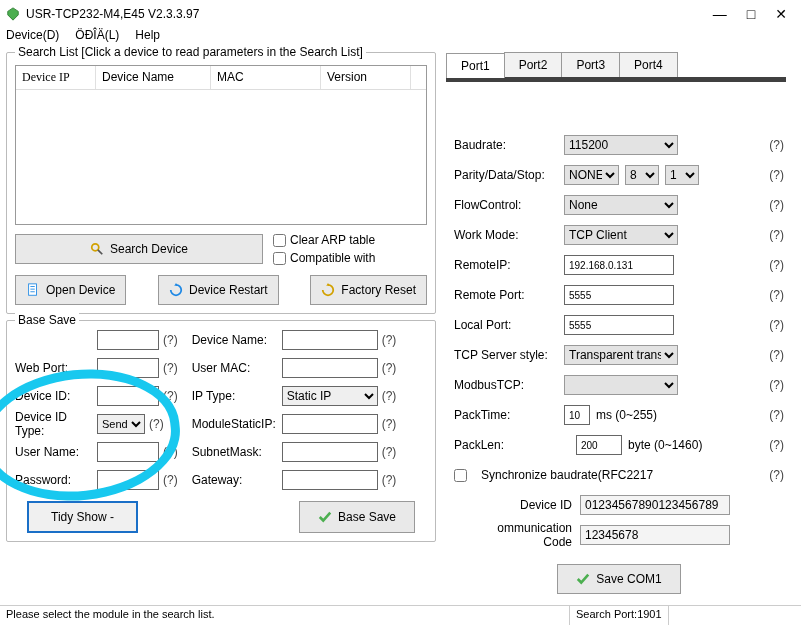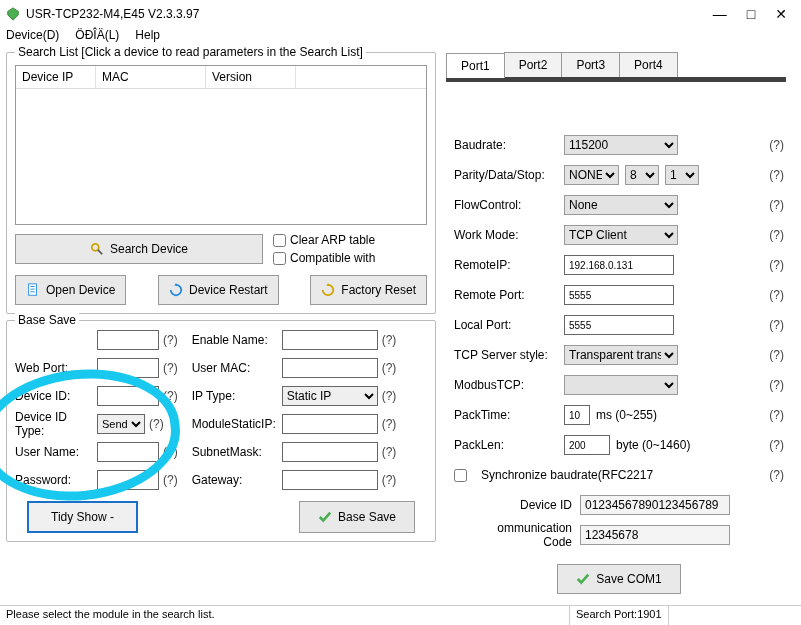--- a/index.html
+++ b/index.html
@@ -11,21 +11,21 @@
 .titlebar .win-controls span { font-size: 14px; cursor: default; }
 .menubar { height: 20px; padding: 0 6px; display: flex; gap: 16px; font-size: 12px; }
 .content { display: flex; gap: 10px; padding: 4px 6px 0 6px; height: 556px; }
 .left { width: 430px; display: flex; flex-direction: column; gap: 6px; }
 .right { width: 340px; display: flex; flex-direction: column; }
 .groupbox { border: 1px solid #bbb; border-radius: 2px; padding: 8px; position: relative; }
 .groupbox > .legend { position: absolute; top: -8px; left: 8px; background: #fff; padding: 0 3px; font-size: 12px; }
 .list-table { border: 1px solid #999; background: #fff; height: 160px; margin-top: 4px; margin-bottom: 8px; }
 .list-header { display: flex; background: #fff; border-bottom: 1px solid #ddd; font-size: 12px; }
 .list-header div { padding: 4px 6px; border-right: 1px solid #e0e0e0; }
-.col-ip { width: 80px; }
+.col-ip { width: 80px; font-family: Liberation Serif, serif; }
 .col-name { width: 115px; }
 .col-mac { width: 110px; }
 .col-ver { width: 90px; }
 .btn { border: 1px solid #999; background: #e9e9e9; padding: 7px 10px; font-size: 12px; display: inline-flex; align-items: center; gap: 6px; cursor: pointer; }
 .btn-wide { width: 248px; justify-content: center; }
 .row-flex { display: flex; gap: 10px; align-items: center; }
 .opts { display: flex; flex-direction: column; gap: 4px; font-size: 12px; }
 .opts label { display: flex; align-items: center; gap: 4px; }
 .opts input[type=checkbox] { width: 13px; height: 13px; }
 .btn-row { display: flex; justify-content: space-between; margin-top: 10px; }
@@ -87,20 +87,21 @@
   <span>Help</span>
 </div>
 
 <div class="content">
   <div class="left">
     <div class="groupbox">
       <div class="legend">Search List [Click a device to read parameters in the Search List]</div>
       <div class="list-table">
         <div class="list-header">
           <div class="col-ip">Device IP</div>
+          <div class="col-name">Device Name</div>
           <div class="col-mac">MAC</div>
           <div class="col-ver">Version</div>
         </div>
       </div>
       <div class="row-flex">
         <button class="btn btn-wide">
           <svg viewBox="0 0 16 16">
               <circle cx="6" cy="6" r="4" fill="none" stroke="#d2a100" stroke-width="2"></circle>
               <line x1="9" y1="9" x2="14" y2="14" stroke="#555" stroke-width="2"></line>
             </svg>
@@ -174,21 +175,21 @@
               <span class="q">(?)</span>
             </div>
           <div class="base-field">
               <span class="base-label1">Password:</span>
               <input class="base-input1" style="">
               <span class="q">(?)</span>
             </div>
         </div>
         <div class="base-col">
           <div class="base-field">
-              <span class="base-label2">Enable Name:</span>
+              <span class="base-label2">Device Name:</span>
               <input class="base-input2" style="">
               <span class="q">(?)</span>
             </div>
           <div class="base-field">
               <span class="base-label2">User MAC:</span>
               <input class="base-input2" style="">
               <span class="q">(?)</span>
             </div>
           <div class="base-field">
               <span class="base-label2">IP    Type:</span>
@@ -281,21 +282,21 @@
           <span class="q">(?)</span>
         </div>
       <div class="port-row">
           <span class="port-label">PackTime:</span>
           <input class="port-input" style="width: 26px;" value="10">
           <span class="hint">ms (0~255)</span>
           <span class="q">(?)</span>
         </div>
       <div class="port-row">
           <span class="port-label">PackLen:</span>
-          <input class="port-input" style="width: 46px;" value="200">
+          <input class="port-input" style="width: 46px; margin-left: 12px;" value="200">
           <span class="hint">byte (0~1460)</span>
           <span class="q">(?)</span>
         </div>
       <div class="port-row">
           <label style="display:flex;align-items:center;gap:14px">
             <input type="checkbox" style="">
             <span>Synchronize baudrate(RFC2217</span>
           </label>
           <span class="q">(?)</span>
         </div>

